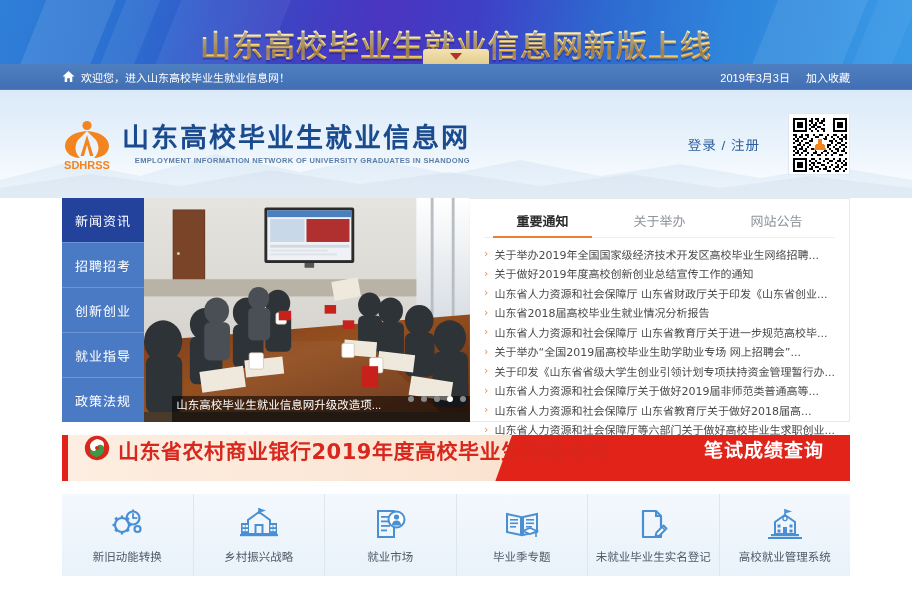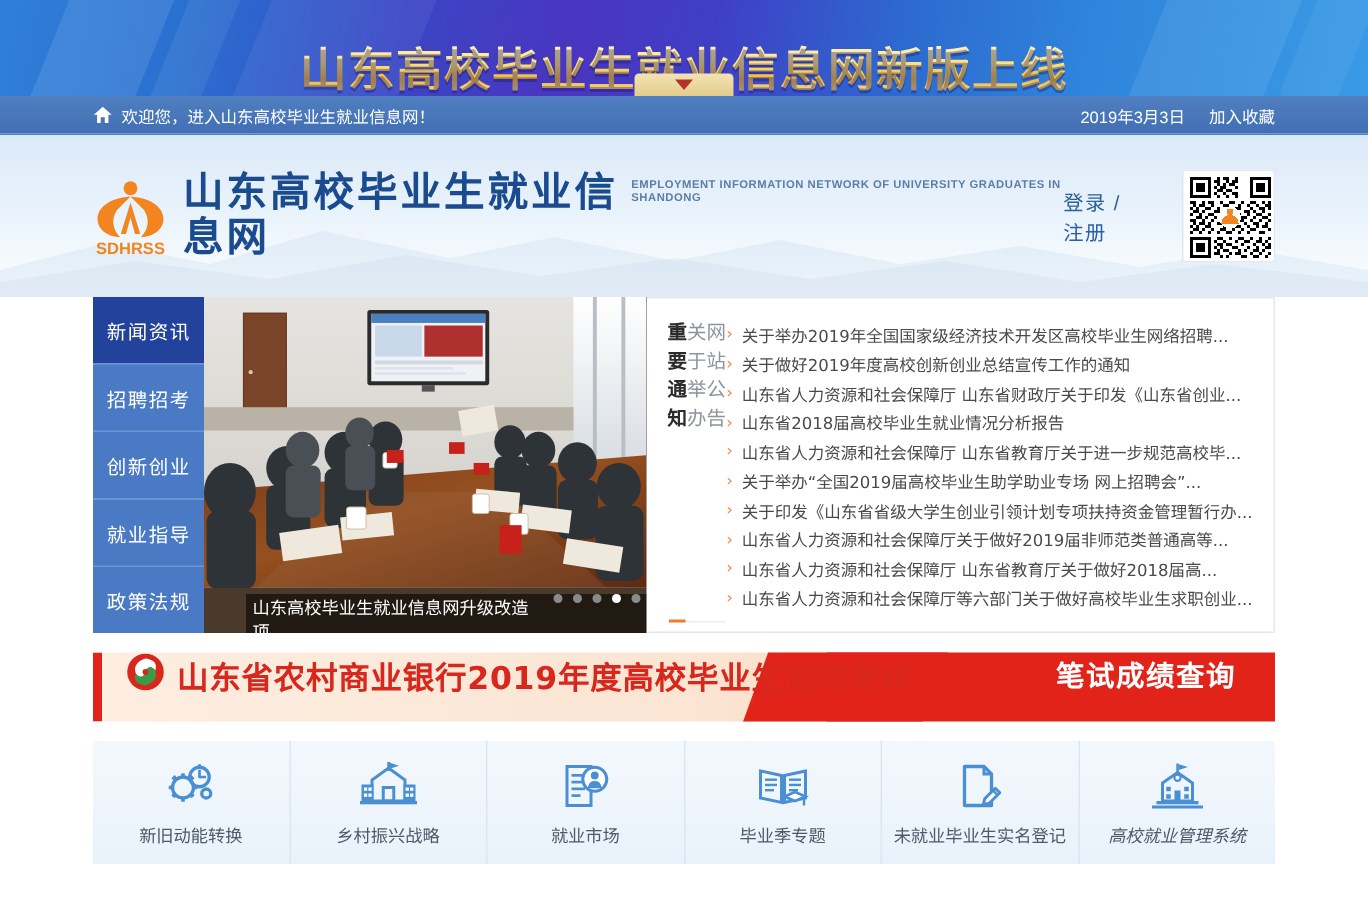--- a/index.html
+++ b/index.html
@@ -84,21 +84,21 @@
     opacity: 0.55;
   }
   .header-inner {
     position: relative;
     width: 912px; height: 108px;
     padding: 0 62px;
     display: flex; align-items: center;
   }
   .brand { display: flex; align-items: center; gap: 10px; }
   .brand-logo { width: 50px; height: 54px; position: relative; }
-  .brand-sub-wrap { display: flex; flex-direction: row; }
+  .brand-sub-wrap { display: flex; flex-direction: column; align-items: flex-end; }
   .brand-cn {
     font-size: 27px; font-weight: bold; color: #1b4b8f;
     letter-spacing: 2px; line-height: 1.1;
     font-family: "DejaVu Sans", "Liberation Sans", sans-serif;
   }
   .brand-en {
     font-size: 7.5px; color: #5b7ea8; letter-spacing: 0.35px;
     margin-top: 4px; font-weight: bold;
   }
   .header-right {
@@ -164,21 +164,21 @@
   .dot { width: 6px; height: 6px; border-radius: 50%; background: #8a8a8a; cursor: pointer; }
   .dot.active { background: #ffffff; }
 
   
   .news-panel {
     flex: 1;
     background: #ffffff;
     border: 1px solid #e4e9ee;
     border-left: none;
     padding: 8px 14px 6px 14px;
-    display: flex; 
+    display: flex; flex-direction: column;
   }
   .news-tabs {
     display: flex; gap: 0;
     border-bottom: 1px solid #eceff2;
     padding-bottom: 0;
   }
   .news-tab {
     flex: 1; text-align: center;
     font-size: 13px; color: #8d949c;
     padding: 4px 0 7px 0;
@@ -250,21 +250,21 @@
     display: flex;
   }
   .ql-item {
     flex: 1;
     border-right: 1px solid #dbe6f1;
     display: flex; flex-direction: column;
     align-items: center; justify-content: center;
     gap: 7px;
     cursor: pointer;
   }
-  .ql-item:last-child { border-right: none; font-style: italic; }
+  .ql-item:last-child { border-right: none; }
   .ql-icon { height: 34px; display: flex; align-items: center; justify-content: center; }
   .ql-label {
     font-size: 11.5px; color: #4d5a68;
     font-family: "DejaVu Sans", "Liberation Sans", sans-serif;
   }
 </style>
 </head>
 <body>
 
 <div class="promo-banner">

